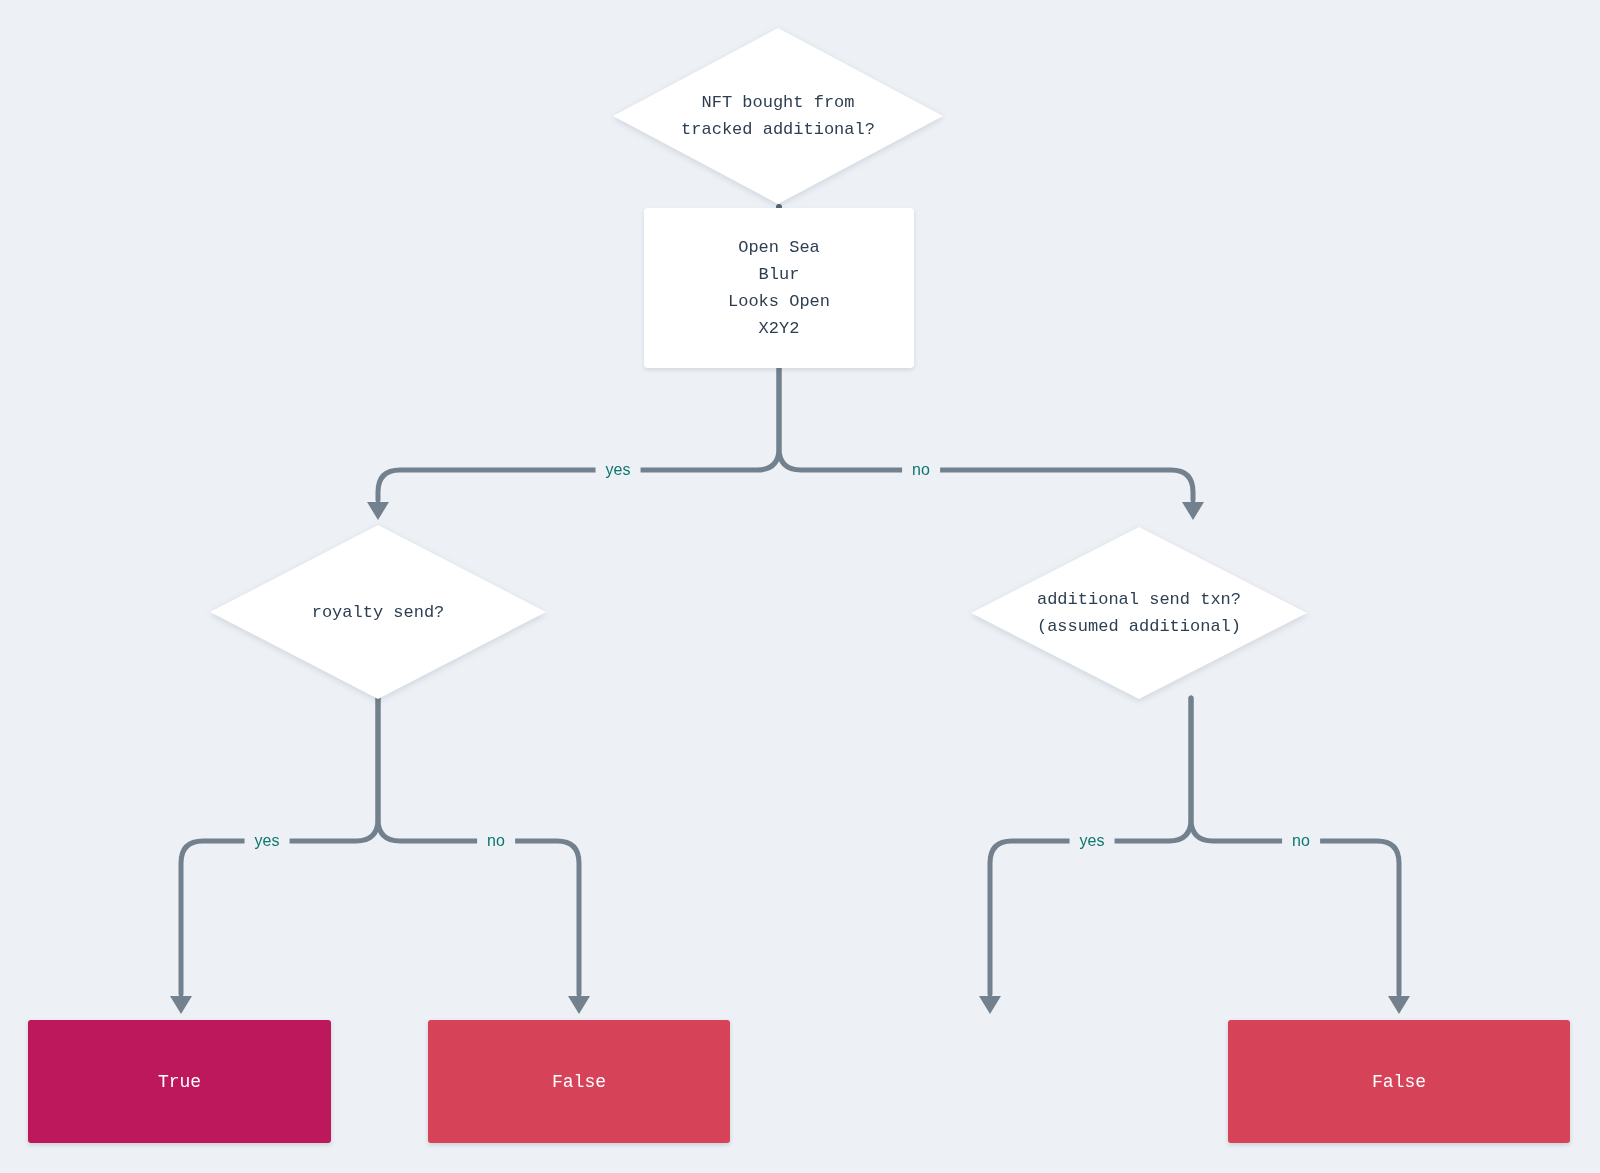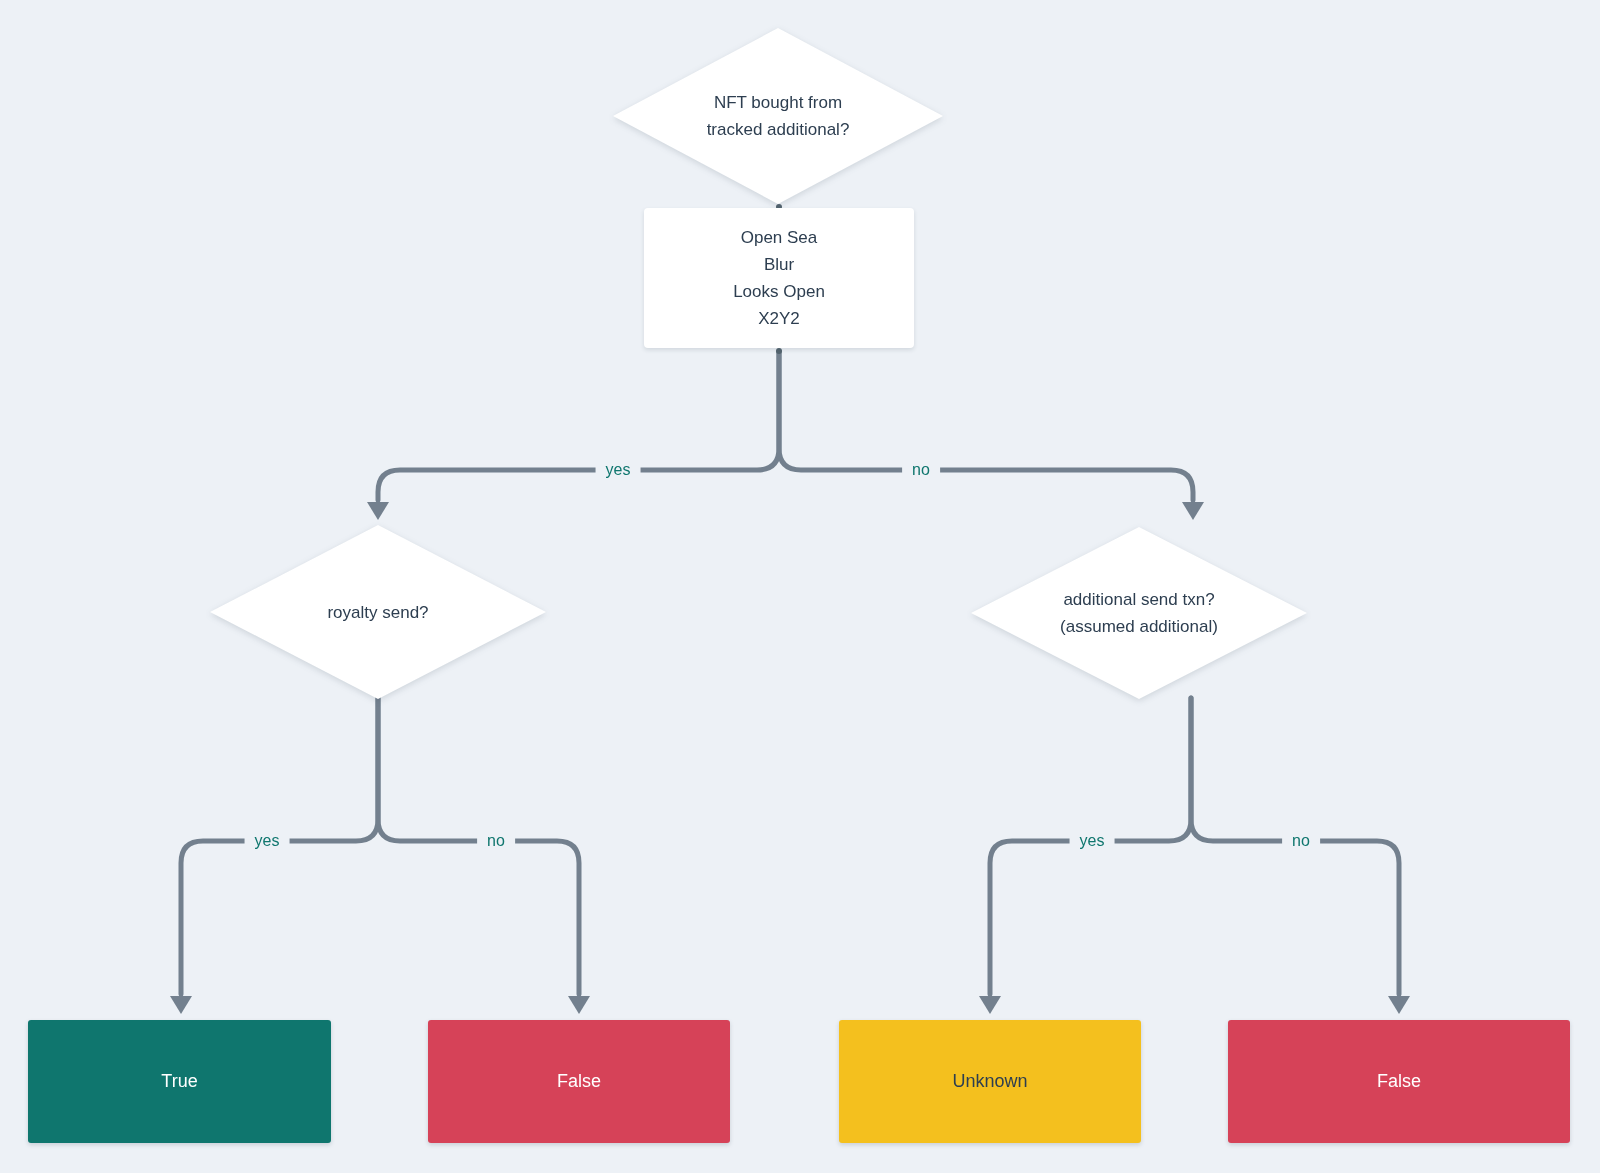--- a/index.html
+++ b/index.html
@@ -6,21 +6,21 @@
   body {
     width: 1600px; height: 1173px;
     background: #edf1f6;
     font-family: "Liberation Sans", "DejaVu Sans", sans-serif;
     color: #2d3e50;
     overflow: hidden;
   }
   .canvas { position: relative; width: 1600px; height: 1173px; }
   svg.edges { position: absolute; left: 0; top: 0; z-index: 1; }
 
-  .node { position: absolute; z-index: 2; }
+  .node { position: absolute; z-index: 2; font-family: Liberation Mono, monospace; }
 
   
   .diamond-wrap { filter: drop-shadow(0 2px 3px rgba(45,62,80,0.16)); }
   .diamond {
     width: 100%; height: 100%;
     background: #ffffff;
     clip-path: polygon(50% 0, 100% 50%, 50% 100%, 0 50%);
     display: flex; flex-direction: column;
     align-items: center; justify-content: center;
     text-align: center;
@@ -90,51 +90,48 @@
     </g>
   </svg>
 
   <div class="node diamond-wrap" style="left:613px; top:28px; width:330px; height:176px;">
     <div class="diamond">
       <div>NFT bought from</div>
       <div>tracked additional?</div>
     </div>
   </div>
 
-  <div class="node rect-node" style="left:644px; top:208px; width:270px; height:140px;">
+  <div class="node rect-node" style="left:644px; top:208px; width:270px; height:160px;">
     <div>Open Sea</div>
     <div>Blur</div>
     <div>Looks Open</div>
     <div>X2Y2</div>
   </div>
 
   <div class="node diamond-wrap" style="left:210px; top:525px; width:336px; height:174px;">
     <div class="diamond">
       <div>royalty send?</div>
     </div>
   </div>
 
   <div class="node diamond-wrap" style="left:971px; top:527px; width:336px; height:172px;">
     <div class="diamond">
       <div>additional send txn?</div>
       <div>(assumed additional)</div>
     </div>
   </div>
 
-  <div class="node term-node" style="left: 28px; top: 1020px; width: 303px; height: 123px; background-color: #0f766e;">
+  <div class="node term-node" style="left: 28px; top: 1020px; width: 303px; height: 123px; background-color: #be185d;">
     <span>True</span>
   </div>
 
   <div class="node term-node" style="left: 428px; top: 1020px; width: 302px; height: 123px; background-color: rgb(214, 66, 88);">
     <span>False</span>
   </div>
 
-  <div class="node term-node dark-text" style="left: 839px; top: 1020px; width: 302px; height: 123px; background-color: rgb(244, 192, 30);">
-    <span>Unknown</span>
-  </div>
 
   <div class="node term-node" style="left: 1228px; top: 1020px; width: 342px; height: 123px; background-color: rgb(214, 66, 88);">
     <span>False</span>
   </div>
 
   <span class="edge-label" style="left:618px; top:470px;">yes</span>
   <span class="edge-label" style="left:921px; top:470px;">no</span>
   <span class="edge-label" style="left:267px; top:841px;">yes</span>
   <span class="edge-label" style="left:496px; top:841px;">no</span>
   <span class="edge-label" style="left:1092px; top:841px;">yes</span>

